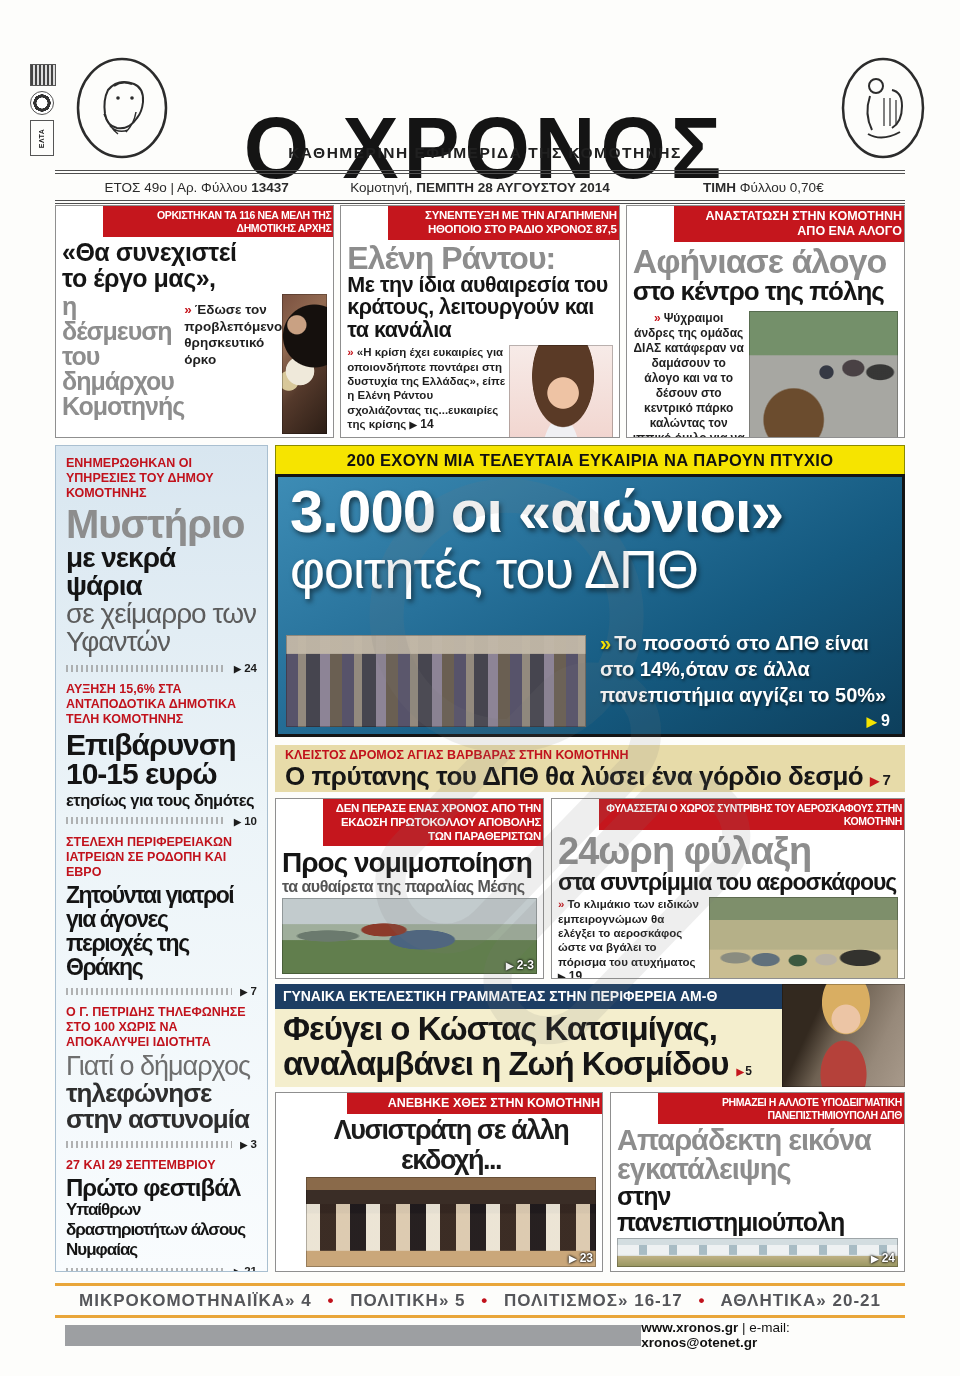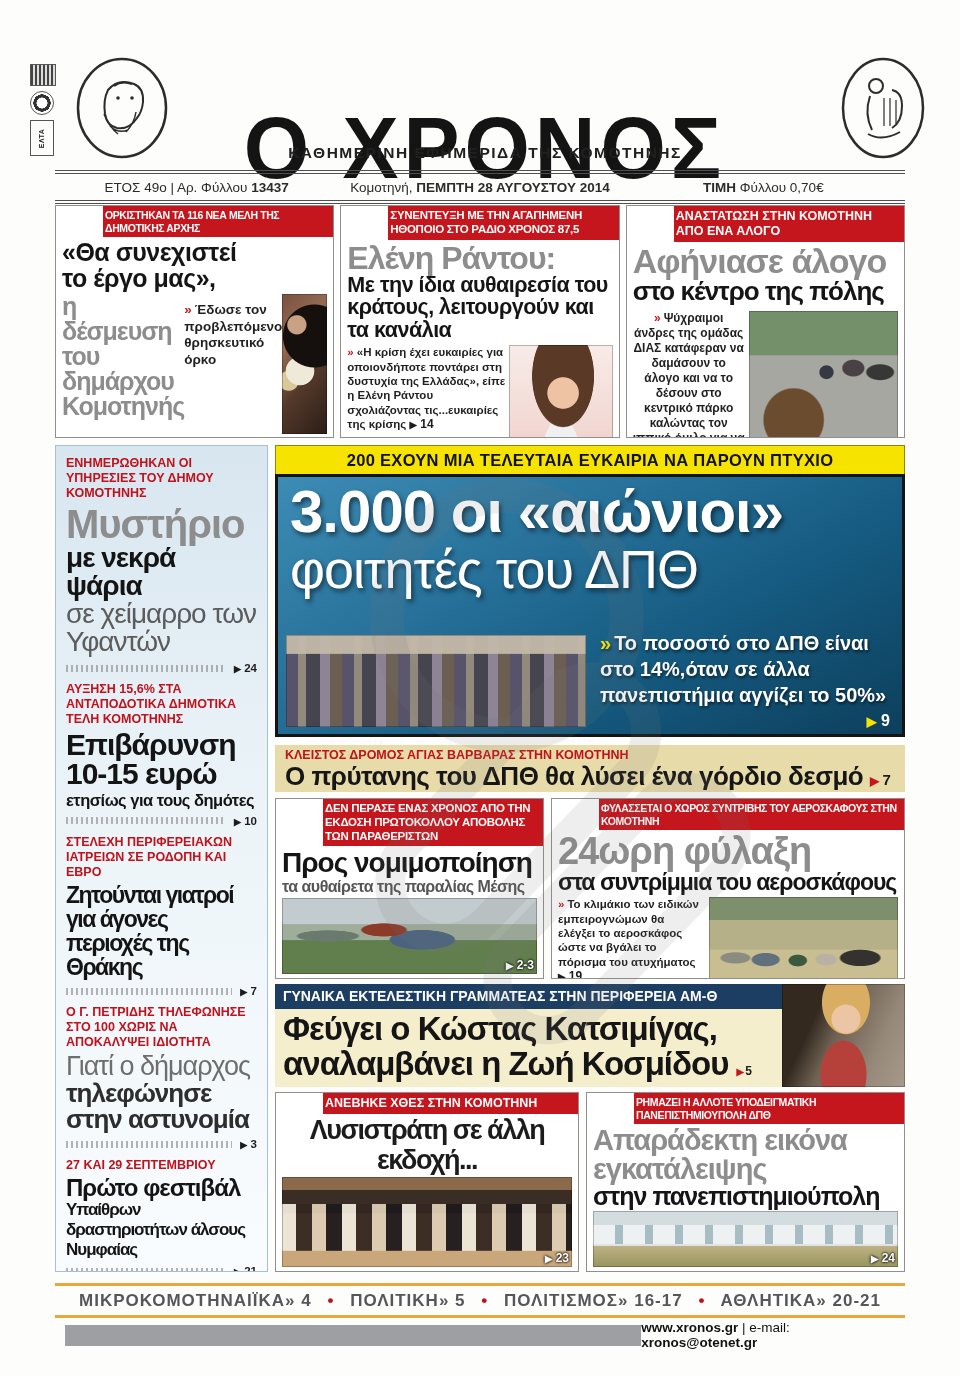--- a/index.html
+++ b/index.html
@@ -16,21 +16,21 @@
   #coin-left{left:44px;}
   #coin-right{right:4px;width:86px;}
   #news-title{position:absolute;left:150px;right:140px;top:-2px;text-align:center;font-size:84px;line-height:1;font-weight:bold;letter-spacing:5px;color:#141414;transform:scaleY(1.04);}
   #news-subtitle{position:absolute;left:150px;right:140px;top:92px;text-align:center;font-size:15.5px;font-weight:bold;letter-spacing:1.5px;color:#202020;}
   
   #dateline{position:absolute;top:170px;left:55px;width:850px;height:26px;border-top:4px double #4f4f4f;border-bottom:4px double #4f4f4f;display:flex;align-items:center;font-size:13.5px;color:#2b2b2b;}
   #dateline>div{flex:1;text-align:center;}
   .b{font-weight:bold;}
   
   .news-card{flex:1;border:1px solid #8f8f8f;background:#fff;display:flex;flex-direction:column;overflow:hidden;}
-  .kicker-bar{background:#c5161d;color:#fff;font-weight:bold;text-align:left;padding:3px 2px;line-height:1.2;font-size:12.5px;margin-left:47px;}
+  .kicker-bar{background:#c5161d;color:#fff;font-weight:bold;text-align:right;padding:3px 2px;line-height:1.2;font-size:12.5px;margin-left:47px;}
   .k-small{font-size:10.5px;letter-spacing:-0.4px;}
   .k-mid{font-size:11.5px;letter-spacing:-0.3px;}
   .card-body{flex:1;padding:2px 6px 4px;position:relative;display:flex;flex-direction:column;overflow:hidden;}
   .hl-gray{color:#8d8d8d;font-weight:bold;letter-spacing:-1px;line-height:1;}
   .hl-black{color:#151515;font-weight:bold;letter-spacing:-0.5px;line-height:1.05;}
   .bullet{font-weight:bold;color:#1f1f1f;line-height:1.25;}
   .chev{color:#c5161d;font-weight:bold;margin-right:3px;}
   .chev::before{content:"»";}
   .chev-y{color:#f6e400;}
   .arr{font-size:.8em;}
@@ -129,21 +129,21 @@
   #strip2{position:absolute;top:984px;left:275px;width:630px;height:103px;background:#f4eecd;}
   #strip2-kicker{position:absolute;top:0;left:0;width:594px;height:25px;background:#1d3e63;color:#fff;font-weight:bold;font-size:14px;line-height:25px;padding-left:8px;box-sizing:border-box;}
   #strip2-headline{position:absolute;top:28px;left:8px;width:496px;font-size:33px;font-weight:bold;color:#151515;line-height:1.06;letter-spacing:-1px;}
   .ph-kosmidou{position:absolute;right:0;top:0;width:123px;height:103px;background:
     radial-gradient(circle at 52% 34%,#ecc5a5 0 15%,transparent 16%),
     radial-gradient(ellipse at 52% 18%,#d9ae62 0 26%,transparent 27%),
     radial-gradient(ellipse at 50% 88%,#b5413a 0 26%,transparent 27%),
     linear-gradient(115deg,#33291f 0 28%,#6e6152 45%,#97897a 75%,#a89a8b 100%);}
   
   #bottom-row{position:absolute;top:1092px;left:275px;width:630px;height:180px;display:flex;gap:7px;}
-  .bot-left{width:302px;flex:none;}
+  .bot-left{width:302px;flex:none;padding-left:24px;}
   .bot-left-headline{font-size:22px;font-weight:bold;color:#1c1c1c;letter-spacing:-1.5px;line-height:1.1;text-align:center;}
   .ph-lysistrata{flex:1;margin-top:2px;background:
     repeating-linear-gradient(90deg,rgba(238,232,218,.95) 0 14px,rgba(52,38,32,.95) 14px 30px,rgba(222,205,180,.95) 30px 44px,rgba(30,25,28,.95) 44px 60px) 0 62% / 100% 52% no-repeat,
     linear-gradient(180deg,#8a6a4a 0 14%,#3a2d26 15% 40%,#caa77a 41% 100%);}
   .bot-right .hl-gray{font-size:29px;letter-spacing:-1px;line-height:.98;}
   .bot-right .hl-black{font-size:25px;letter-spacing:-1px;}
   .ph-campus{flex:1;margin-top:2px;background:
     repeating-linear-gradient(90deg,#eef1f2 0 22px,#a8bcc4 22px 30px) 0 38% / 100% 34% no-repeat,
     linear-gradient(180deg,#d3dde0 0 28%,#e8e4d2 29% 36%,transparent 37%),
     linear-gradient(180deg,transparent 0 62%,#bdb083 63%,#97955f 100%),#dfe3e1;}

